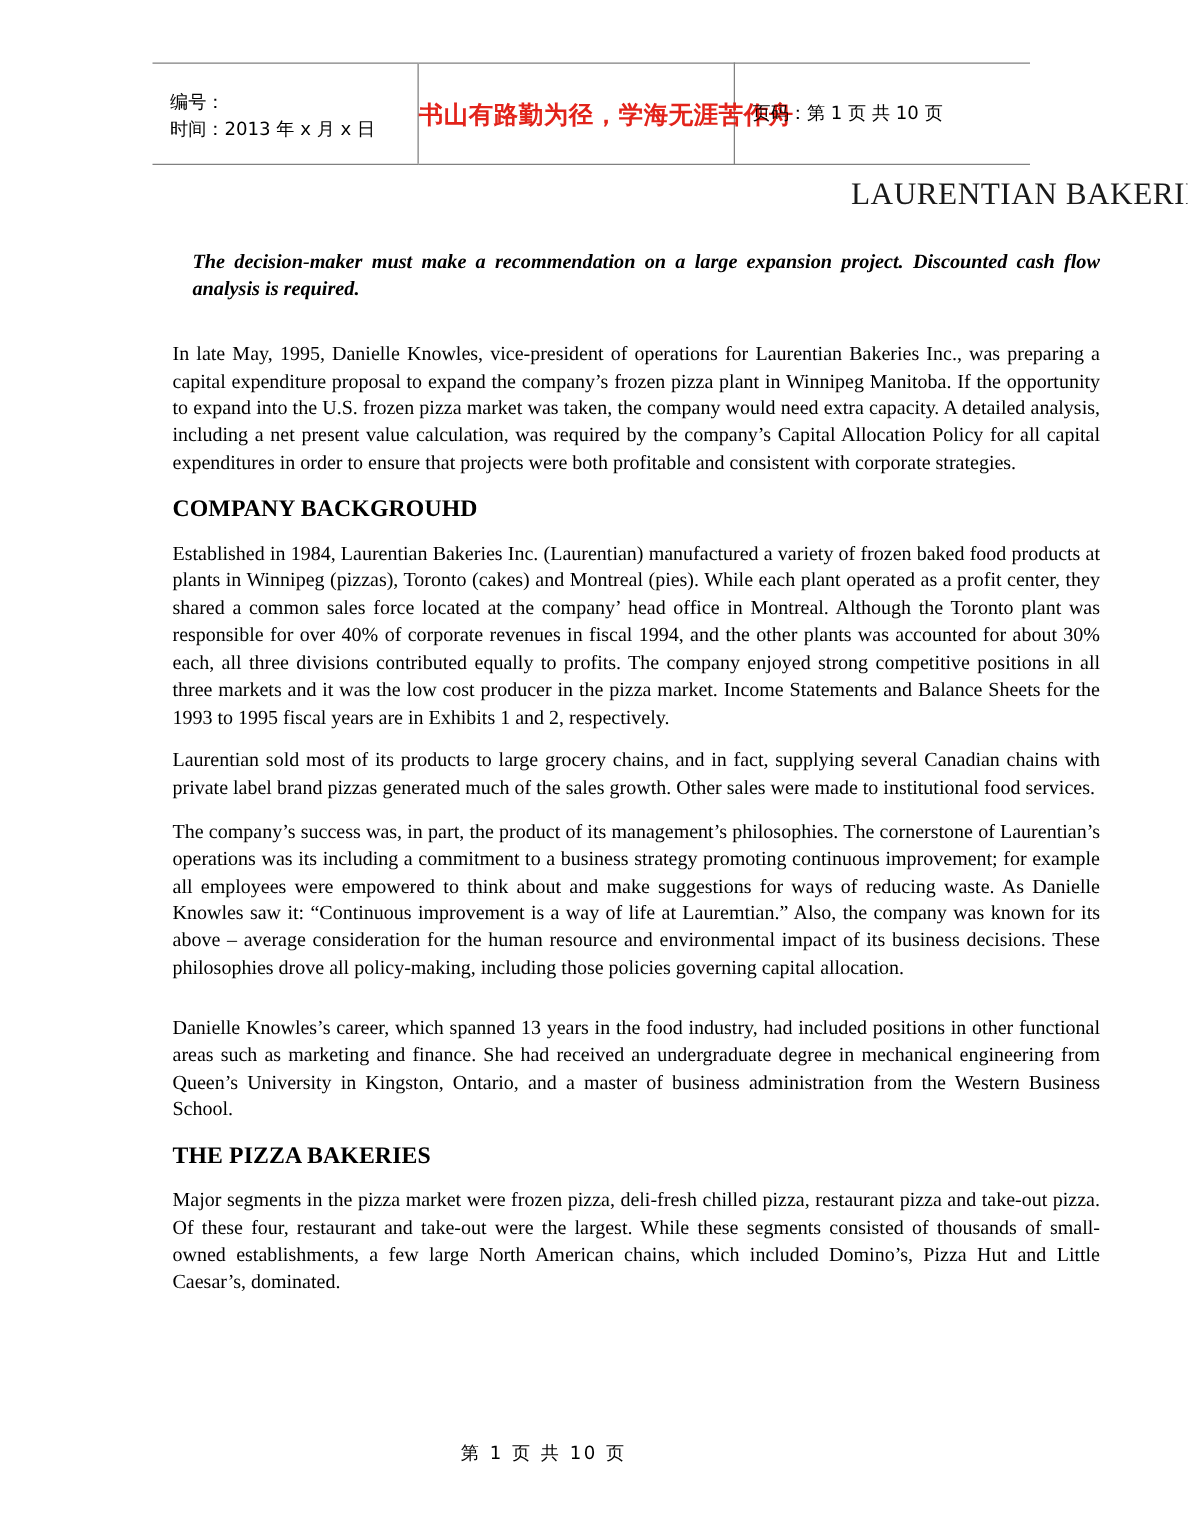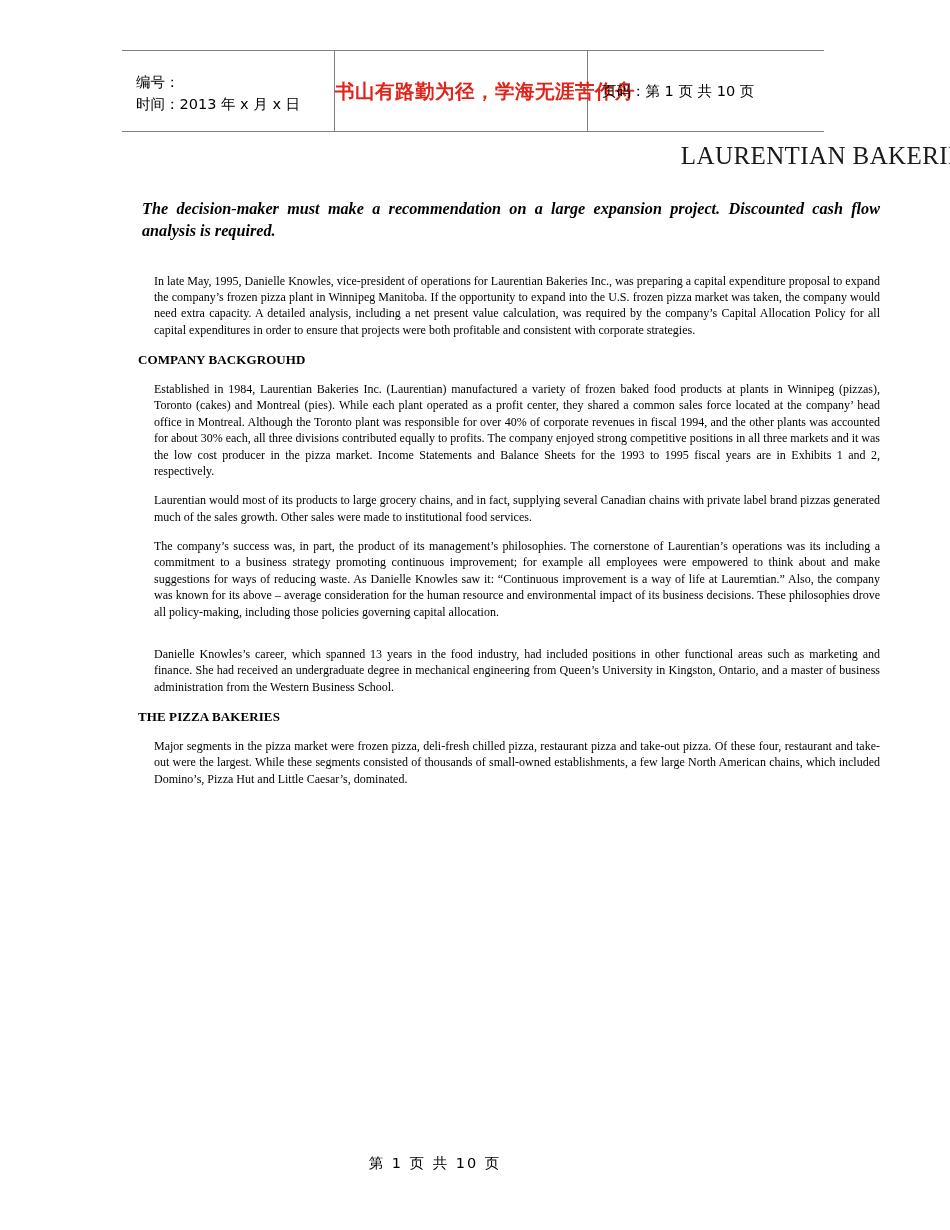--- a/index.html
+++ b/index.html
@@ -88,41 +88,41 @@
   }
 
   .content {
     position: absolute;
     left: 138px;
     top: 198px;
     width: 742px;
   }
 
   p.lead {
-    margin: 0 0 0 4px;
+    margin: 0 0 0 16px;
     font-weight: bold;
     font-style: italic;
     font-size: 16.2px;
     line-height: 1.38;
     text-align: justify;
     text-justify: inter-word;
     font-family: "Liberation Serif", "DejaVu Serif", serif;
   }
 
   p.para {
-    margin: 0 0 0 16px;
-    font-size: 12px;
+    margin: 0 0 0 0;
+    font-size: 16px;
     line-height: 1.365;
     text-align: justify;
     text-justify: inter-word;
   }
 
   h2.section {
     margin: 0;
-    font-size: 13px;
+    font-size: 19px;
     font-weight: bold;
     line-height: 1.3;
     letter-spacing: 0.1px;
   }
 
   .sp-lead     { height: 30px; }
   .sp-para     { height: 13px; }
   .sp-head-top { height: 14px; }
   .sp-head-bot { height: 12px; }
 
@@ -173,21 +173,21 @@
 
     <p class="para">In late May, 1995, Danielle Knowles, vice-president of operations for Laurentian Bakeries Inc., was preparing a capital expenditure proposal to expand the company’s frozen pizza plant in Winnipeg Manitoba. If the opportunity to expand into the U.S. frozen pizza market was taken, the company would need extra capacity. A detailed analysis, including a net present value calculation, was required by the company’s Capital Allocation Policy for all capital expenditures in order to ensure that projects were both profitable and consistent with corporate strategies.</p>
     <div class="sp-head-top"></div>
 
     <h2 class="section">COMPANY BACKGROUHD</h2>
     <div class="sp-head-bot"></div>
 
     <p class="para">Established in 1984, Laurentian Bakeries Inc. (Laurentian) manufactured a variety of frozen baked food products at plants in Winnipeg (pizzas), Toronto (cakes) and Montreal (pies). While each plant operated as a profit center, they shared a common sales force located at the company’ head office in Montreal. Although the Toronto plant was responsible for over 40% of corporate revenues in fiscal 1994, and the other plants was accounted for about 30% each, all three divisions contributed equally to profits. The company enjoyed strong competitive positions in all three markets and it was the low cost producer in the pizza market. Income Statements and Balance Sheets for the 1993 to 1995 fiscal years are in Exhibits 1 and 2, respectively.</p>
     <div class="sp-para"></div>
 
-    <p class="para">Laurentian would most of its products to large grocery chains, and in fact, supplying several Canadian chains with private label brand pizzas generated much of the sales growth. Other sales were made to institutional food services.</p>
+    <p class="para">Laurentian sold most of its products to large grocery chains, and in fact, supplying several Canadian chains with private label brand pizzas generated much of the sales growth. Other sales were made to institutional food services.</p>
     <div class="sp-para"></div>
 
     <p class="para">The company’s success was, in part, the product of its management’s philosophies. The cornerstone of Laurentian’s operations was its including a commitment to a business strategy promoting continuous improvement; for example all employees were empowered to think about and make suggestions for ways of reducing waste. As Danielle Knowles saw it: “Continuous improvement is a way of life at Lauremtian.” Also, the company was known for its above – average consideration for the human resource and environmental impact of its business decisions. These philosophies drove all policy-making, including those policies governing capital allocation.</p>
     <div class="sp-head-top"></div>
 
     <div class="sp-head-bot"></div>
 
     <p class="para">Danielle Knowles’s career, which spanned 13 years in the food industry, had included positions in other functional areas such as marketing and finance. She had received an undergraduate degree in mechanical engineering from Queen’s University in Kingston, Ontario, and a master of business administration from the Western Business School.</p>
     <div class="sp-head-top"></div>
 

